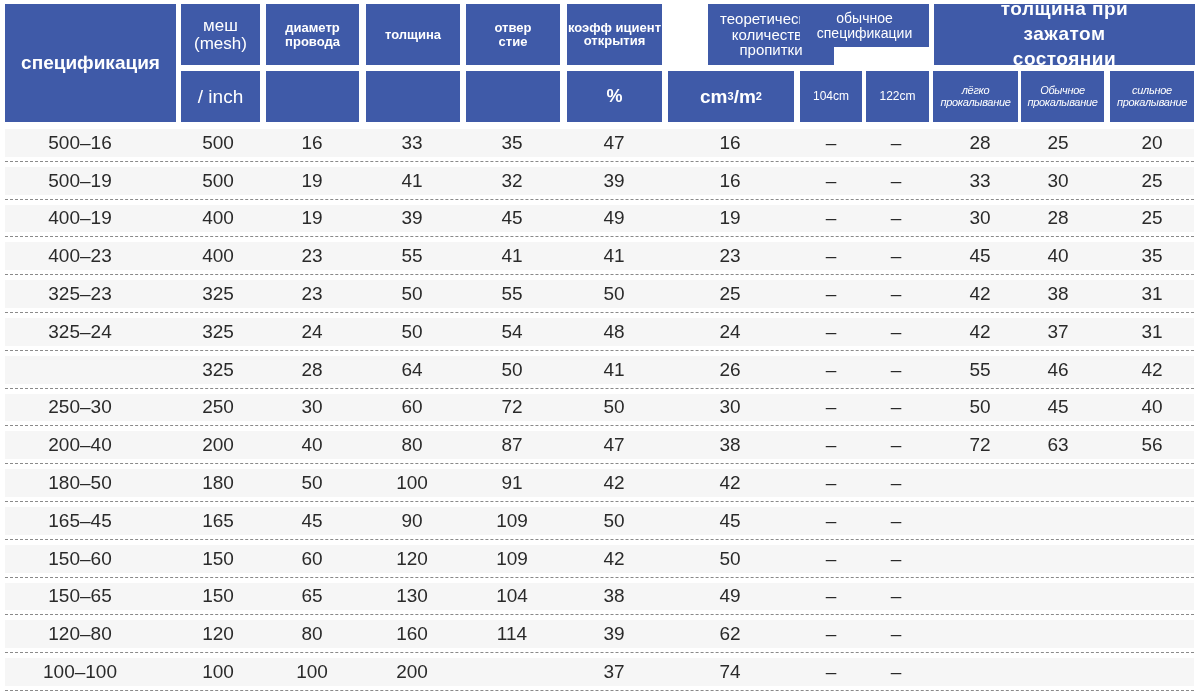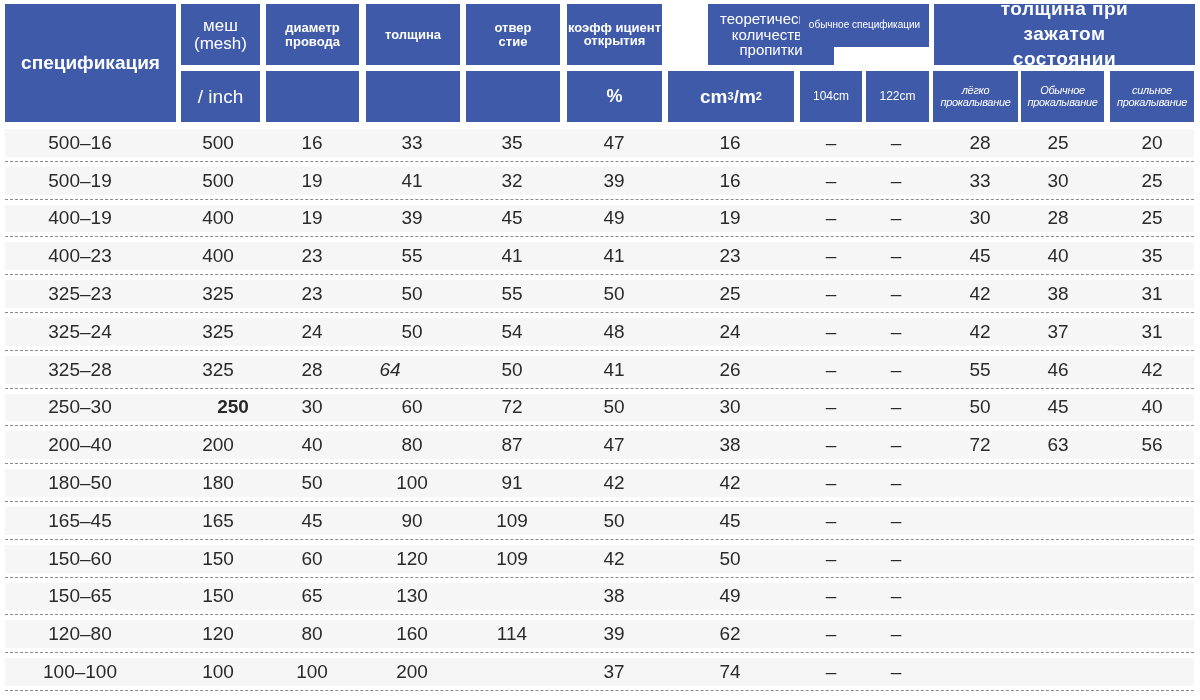--- a/index.html
+++ b/index.html
@@ -46,21 +46,21 @@
   <div class="hcell h-unit" style="left:567px;top:71px;width:95px;height:51px;font-size:18px;">%</div>
 
   <div class="hcell h-nb" style="left:708px;top:4px;width:126px;height:61px;">теоретическое количество пропитки</div>
   <div class="hcell h-unit" style="left:668px;top:71px;width:126px;height:51px;">
     <span>cm</span>
       <sup>3</sup>
       <span>/m</span>
       <sup>2</sup>
   </div>
 
-  <div class="hcell h-nb" style="left:800px;top:4px;width:129px;height:43px;font-size:10px;">обычное спецификации</div>
+  <div class="hcell h-nb" style="left:800px;top:4px;width:129px;height:43px;font-size:14px;">обычное спецификации</div>
   <div class="hcell h-small" style="left:800px;top:71px;width:62px;height:51px;">104cm</div>
   <div class="hcell h-small" style="left:866px;top:71px;width:63px;height:51px;">122cm</div>
 
   <div class="hcell h-clamp" style="left:934px;top:4px;width:261px;height:61px;padding:0 60px;">толщина при зажатом состоянии</div>
   <div class="hcell h-tiny" style="left:933px;top:71px;width:85px;height:51px;">лёгко прокалывание</div>
   <div class="hcell h-tiny" style="left:1021px;top:71px;width:83px;height:51px;">Обычное прокалывание</div>
   <div class="hcell h-tiny" style="left:1110px;top:71px;width:84px;height:51px;">сильное прокалывание</div>
 </div>
 
 <div class="rows" id="rows">
@@ -155,38 +155,37 @@
       <div class="cell" style="left: 680px; width: 100px;">24</div>
       <div class="cell" style="left: 781px; width: 100px;">–</div>
       <div class="cell" style="left: 846px; width: 100px;">–</div>
       <div class="cell" style="left: 930px; width: 100px;">42</div>
       <div class="cell" style="left: 1008px; width: 100px;">37</div>
       <div class="cell" style="left: 1102px; width: 100px;">31</div>
       <div class="sep"></div>
     </div>
     <div class="row">
       <div class="bg"></div>
-      <div class="cell" style="left: 30px; width: 100px;">325–28</div>
       <div class="cell" style="left: 168px; width: 100px;">325</div>
       <div class="cell" style="left: 262px; width: 100px;">28</div>
-      <div class="cell" style="left: 340px; width: 100px; font-style: italic;">64</div>
+      <div class="cell" style="left: 362px; width: 100px;">64</div>
       <div class="cell" style="left: 462px; width: 100px;">50</div>
       <div class="cell" style="left: 564px; width: 100px;">41</div>
       <div class="cell" style="left: 680px; width: 100px;">26</div>
       <div class="cell" style="left: 781px; width: 100px;">–</div>
       <div class="cell" style="left: 846px; width: 100px;">–</div>
       <div class="cell" style="left: 930px; width: 100px;">55</div>
       <div class="cell" style="left: 1008px; width: 100px;">46</div>
       <div class="cell" style="left: 1102px; width: 100px;">42</div>
       <div class="sep"></div>
     </div>
     <div class="row">
       <div class="bg"></div>
       <div class="cell" style="left: 30px; width: 100px;">250–30</div>
-      <div class="cell" style="left: 183px; width: 100px; font-weight: bold;">250</div>
+      <div class="cell" style="left: 168px; width: 100px;">250</div>
       <div class="cell" style="left: 262px; width: 100px;">30</div>
       <div class="cell" style="left: 362px; width: 100px;">60</div>
       <div class="cell" style="left: 462px; width: 100px;">72</div>
       <div class="cell" style="left: 564px; width: 100px;">50</div>
       <div class="cell" style="left: 680px; width: 100px;">30</div>
       <div class="cell" style="left: 781px; width: 100px;">–</div>
       <div class="cell" style="left: 846px; width: 100px;">–</div>
       <div class="cell" style="left: 930px; width: 100px;">50</div>
       <div class="cell" style="left: 1008px; width: 100px;">45</div>
       <div class="cell" style="left: 1102px; width: 100px;">40</div>
@@ -255,20 +254,21 @@
       <div class="cell" style="left: 1008px; width: 100px;"></div>
       <div class="cell" style="left: 1102px; width: 100px;"></div>
       <div class="sep"></div>
     </div>
     <div class="row">
       <div class="bg"></div>
       <div class="cell" style="left: 30px; width: 100px;">150–65</div>
       <div class="cell" style="left: 168px; width: 100px;">150</div>
       <div class="cell" style="left: 262px; width: 100px;">65</div>
       <div class="cell" style="left: 362px; width: 100px;">130</div>
+      <div class="cell" style="left: 462px; width: 100px;">104</div>
       <div class="cell" style="left: 564px; width: 100px;">38</div>
       <div class="cell" style="left: 680px; width: 100px;">49</div>
       <div class="cell" style="left: 781px; width: 100px;">–</div>
       <div class="cell" style="left: 846px; width: 100px;">–</div>
       <div class="cell" style="left: 930px; width: 100px;"></div>
       <div class="cell" style="left: 1008px; width: 100px;"></div>
       <div class="cell" style="left: 1102px; width: 100px;"></div>
       <div class="sep"></div>
     </div>
     <div class="row">

